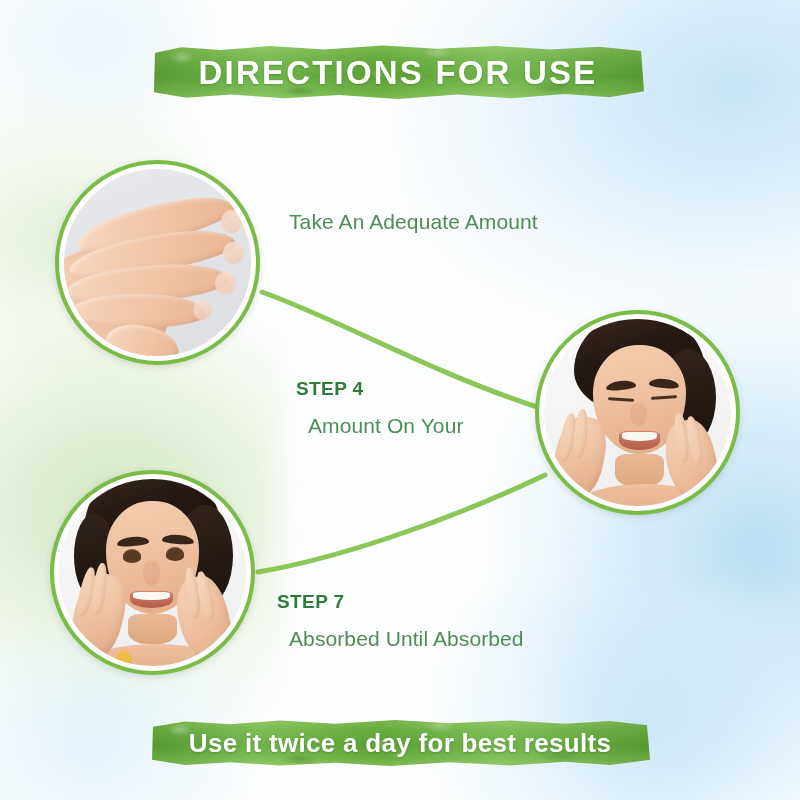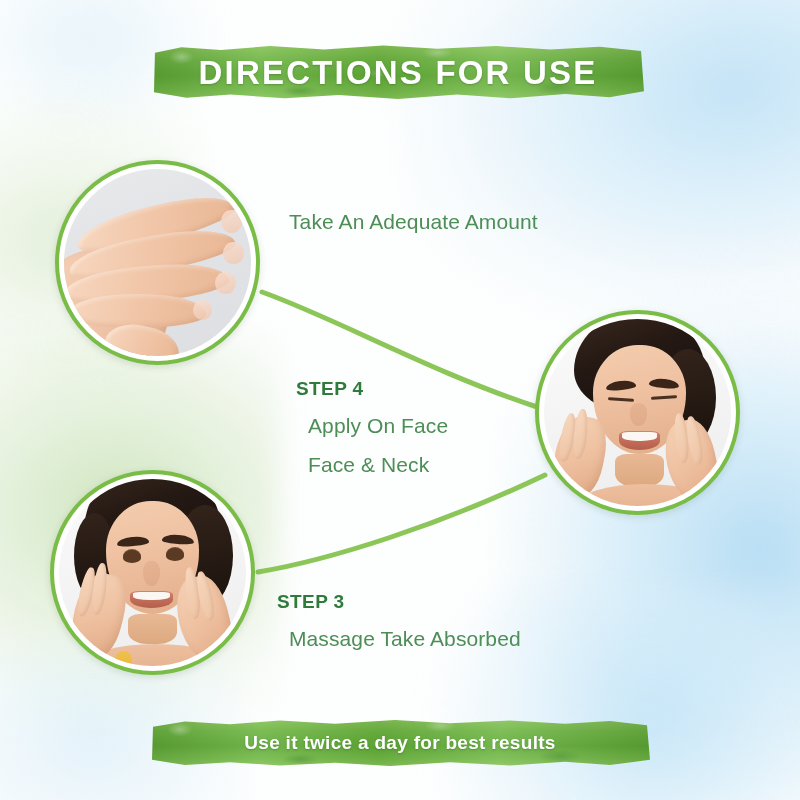--- a/index.html
+++ b/index.html
@@ -84,21 +84,21 @@
     font-size:33px;font-weight:bold;letter-spacing:2.2px;
     text-shadow:0 1px 2px rgba(40,90,25,.35);
   }
 
   #footer-banner{
     left:150px;top:719px;width:500px;height:48px;
     clip-path:polygon(0.6% 16%, 7% 5%, 16% 11%, 26% 3%, 37% 10%, 49% 2%, 60% 9%, 72% 3%, 83% 10%, 92% 4%, 99.4% 13%,
                       100% 85%, 92% 96%, 83% 89%, 72% 97%, 60% 90%, 48% 98%, 37% 91%, 26% 97%, 16% 90%, 7% 96%, 0.4% 85%);
   }
   #footer-banner .label{
-    font-size:19px;font-weight:bold;letter-spacing:.3px;
+    font-size:26px;font-weight:bold;letter-spacing:.3px;
     text-shadow:0 1px 2px rgba(40,90,25,.35);
   }
 
   
   #connectors{position:absolute;left:0;top:0;width:800px;height:800px;}
 
   
   .circle{
     position:absolute;border-radius:50%;
     border:4px solid #79bc46;
@@ -308,27 +308,26 @@
       </div>
     </div>
   </div>
 
   <div class="step-block" id="step-1-block">
     <p class="step-desc">Take An Adequate Amount</p>
   </div>
 
   <div class="step-block" id="step-2-block">
     <p class="step-label">STEP 4</p>
-    <p class="step-desc">Apply On Face</p>
-    <p class="step-desc">Face &amp; Neck</p>
+    <p class="step-desc">Amount On Your</p>
   </div>
 
   <div class="step-block" id="step-3-block">
-    <p class="step-label">STEP 3</p>
-    <p class="step-desc">Massage Take Absorbed</p>
+    <p class="step-label">STEP 7</p>
+    <p class="step-desc">Absorbed Until Absorbed</p>
   </div>
 
   <div class="banner" id="footer-banner">
     <div class="brush"></div>
     <div class="label">Use it twice a day for best results</div>
   </div>
 
 </div>
 
 </body></html>

